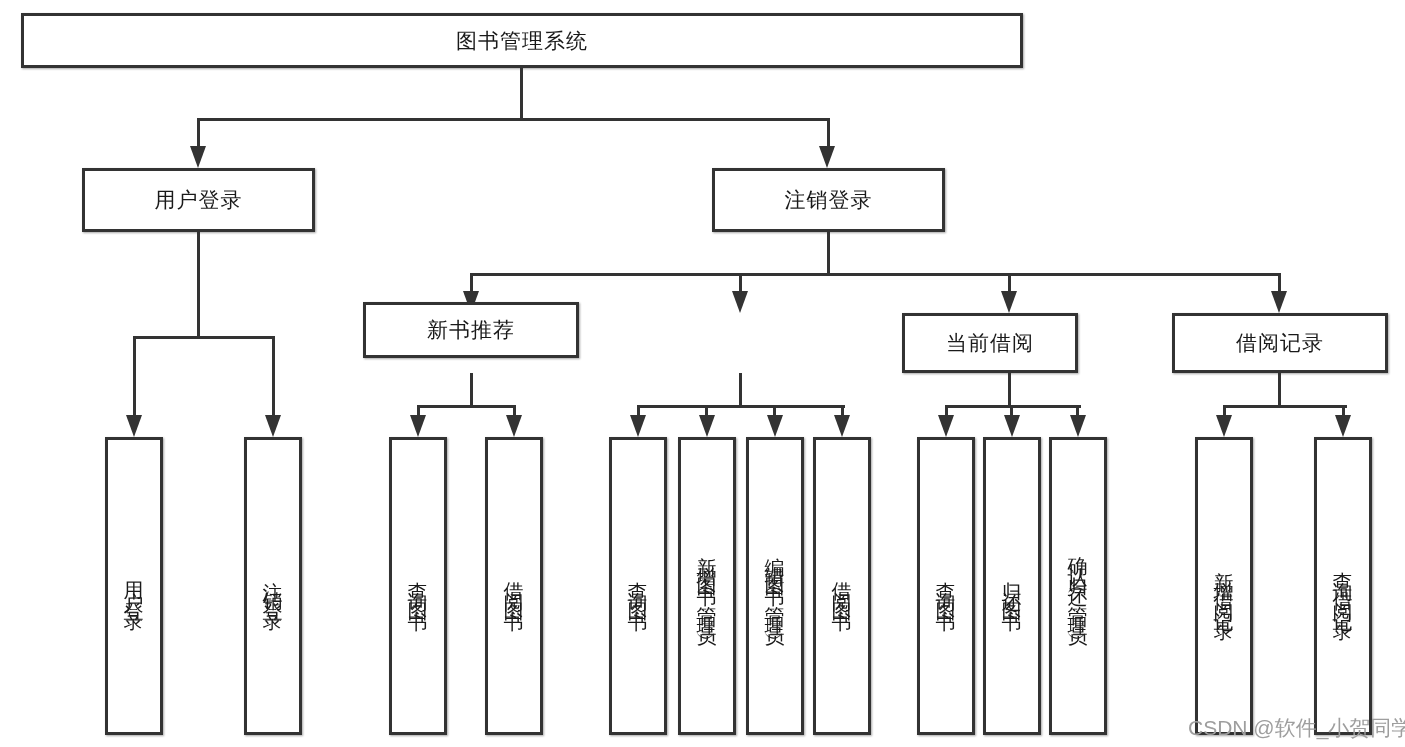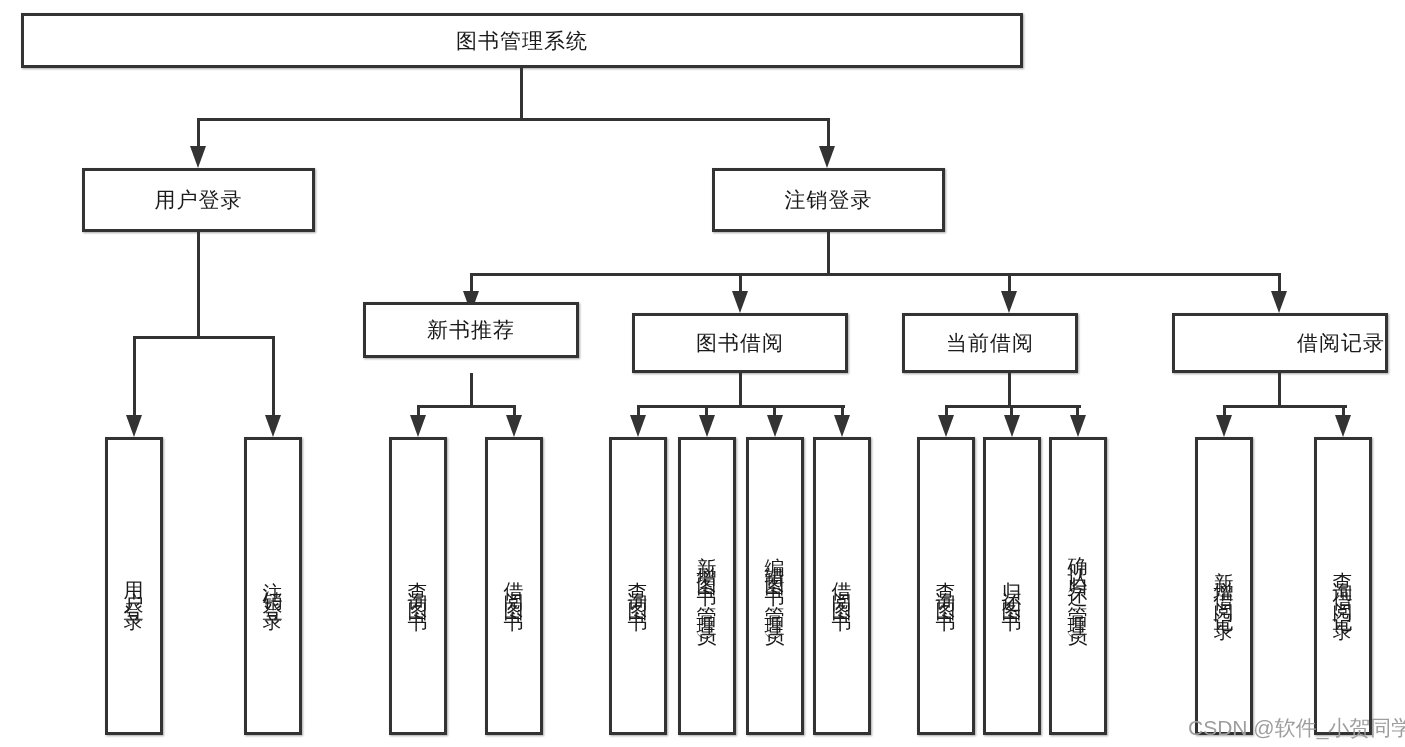--- a/index.html
+++ b/index.html
@@ -110,27 +110,24 @@
   <div class="vline" style="left:1008px; top:273px; height:20px;"></div>
   <div class="vline" style="left:1278px; top:273px; height:20px;"></div>
   <div class="arrow" style="left:463px; top:291px;"></div>
   <div class="arrow" style="left:732px; top:291px;"></div>
   <div class="arrow" style="left:1001px; top:291px;"></div>
   <div class="arrow" style="left:1271px; top:291px;"></div>
 
   <div class="box" style="left:363px; top:302px; width:216px; height:56px;">
     <span>新书推荐</span>
   </div>
-  <div class="box" style="left:632px; top:313px; width:216px; height:60px;">
-    <span>图书借阅</span>
-  </div>
   <div class="box" style="left:902px; top:313px; width:176px; height:60px;">
     <span>当前借阅</span>
   </div>
-  <div class="box" style="left:1172px; top:313px; width:216px; height:60px;justify-content:flex-end;">
+  <div class="box" style="left:1172px; top:313px; width:216px; height:60px;">
     <span>借阅记录</span>
   </div>
 
   <div class="vline" style="left:470px; top:373px; height:32px;"></div>
   <div class="hline" style="left:417px; top:405px; width:99px;"></div>
   <div class="vline" style="left:417px; top:405px; height:12px;"></div>
   <div class="vline" style="left:513px; top:405px; height:12px;"></div>
   <div class="arrow" style="left:410px; top:415px;"></div>
   <div class="arrow" style="left:506px; top:415px;"></div>
 

